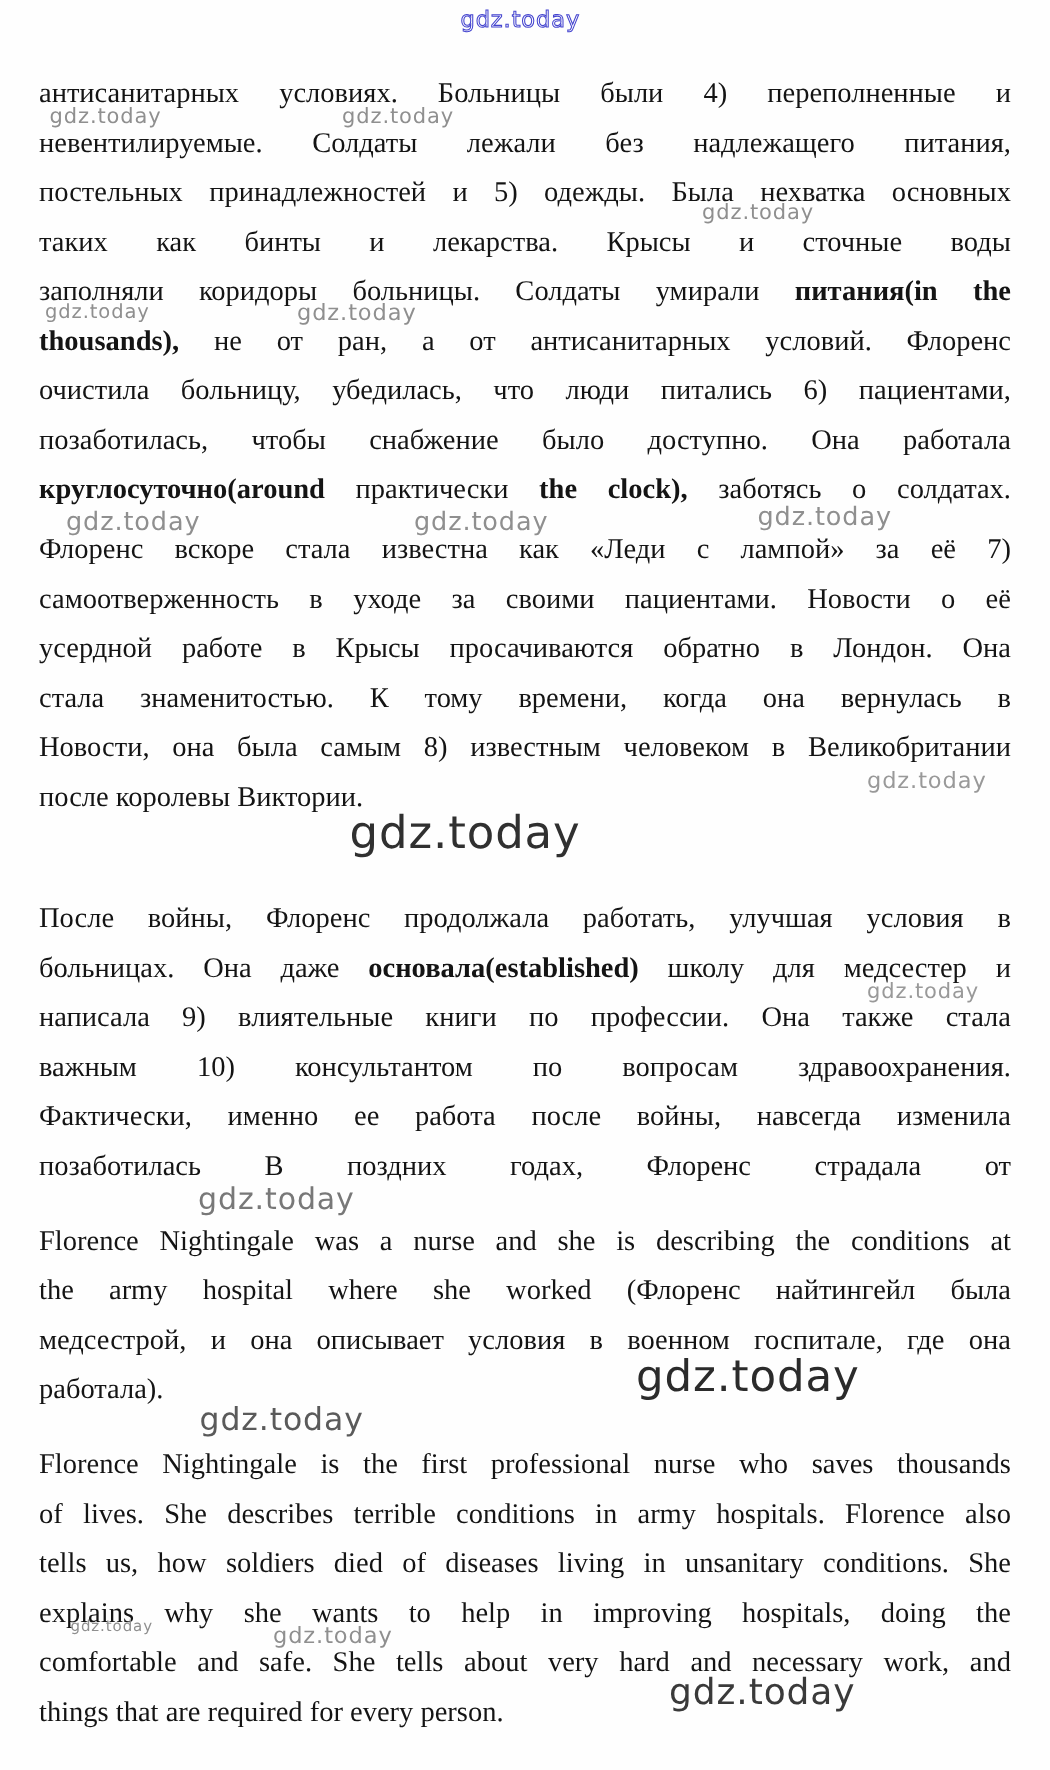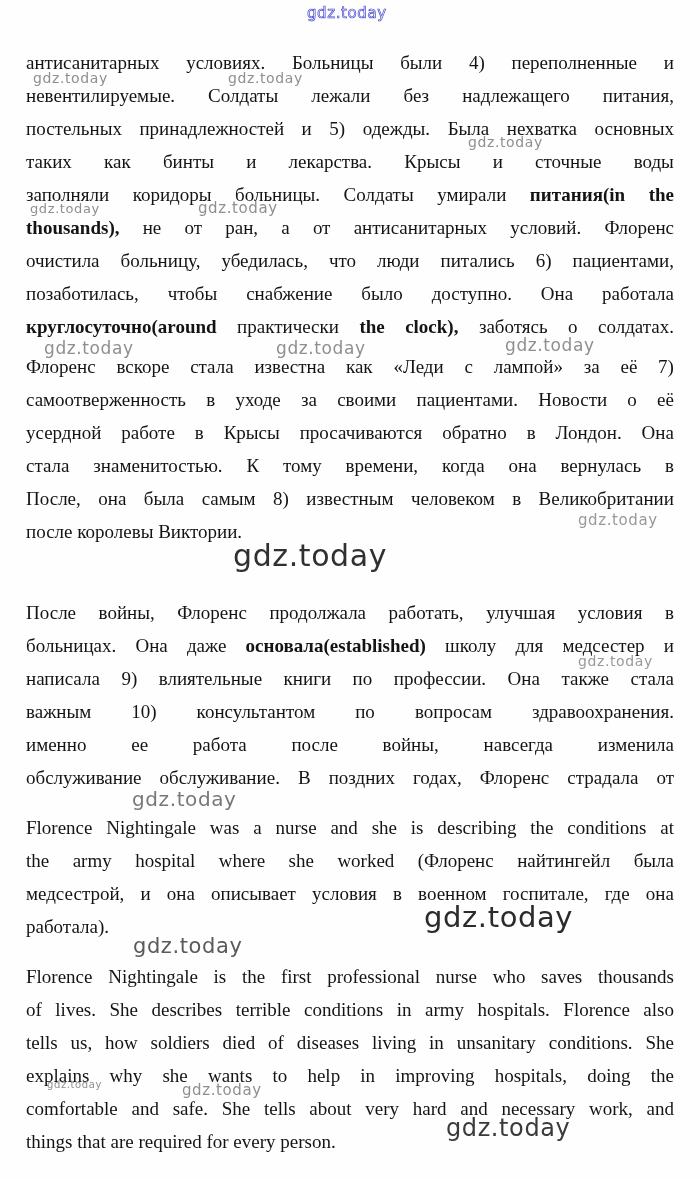--- a/index.html
+++ b/index.html
@@ -174,21 +174,21 @@
           <span class="w">знаменитостью.</span>
           <span class="w">К</span>
           <span class="w">тому</span>
           <span class="w">времени,</span>
           <span class="w">когда</span>
           <span class="w">она</span>
           <span class="w">вернулась</span>
           <span class="w">в</span>
         </div>
         <div class="line flex">
-          <span class="w">После,</span>
+          <span class="w">Новости,</span>
           <span class="w">она</span>
           <span class="w">была</span>
           <span class="w">самым</span>
           <span class="w">8)</span>
           <span class="w">известным</span>
           <span class="w">человеком</span>
           <span class="w">в</span>
           <span class="w">Великобритании</span>
         </div>
         <div class="line"><span>после королевы Виктории.</span></div>
@@ -227,31 +227,31 @@
         </div>
         <div class="line flex">
           <span class="w">важным</span>
           <span class="w">10)</span>
           <span class="w">консультантом</span>
           <span class="w">по</span>
           <span class="w">вопросам</span>
           <span class="w">здравоохранения.</span>
         </div>
         <div class="line flex">
+          <span class="w">Фактически,</span>
           <span class="w">именно</span>
           <span class="w">ее</span>
           <span class="w">работа</span>
           <span class="w">после</span>
           <span class="w">войны,</span>
           <span class="w">навсегда</span>
           <span class="w">изменила</span>
         </div>
         <div class="line flex">
-          <span class="w">обслуживание</span>
-          <span class="w">обслуживание.</span>
+          <span class="w">позаботилась</span>
           <span class="w">В</span>
           <span class="w">поздних</span>
           <span class="w">годах,</span>
           <span class="w">Флоренс</span>
           <span class="w">страдала</span>
           <span class="w">от</span>
         </div>
       </div>
       <div class="para" style="top: 811px;">
         <div class="line flex">

